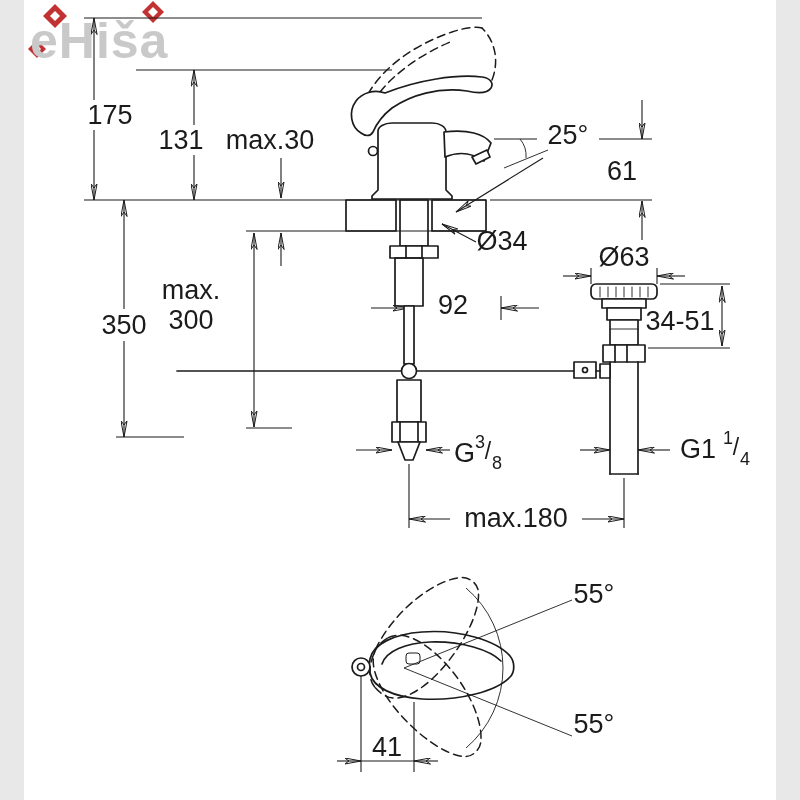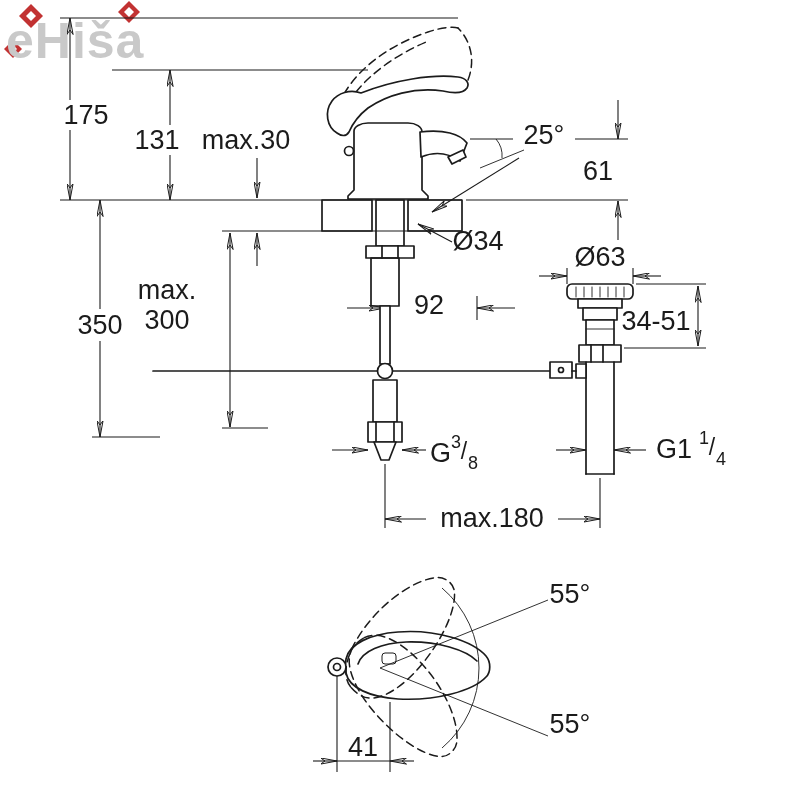--- a/index.html
+++ b/index.html
@@ -2,21 +2,21 @@
 <html style="--line: #1b1b1b; --wmtext: #c9c9c9; --wmaccent: #c23232; --bg: #ffffff;"><head>
 <meta charset="utf-8">
 <style>
   :root{
     --line:#1b1b1b;
     --wmtext:#c9c9c9;
     --wmaccent:#c23232;
     --bg:#ffffff;
   }
   html,body{margin:0;padding:0;background:#e8e8e8;}
-  .stage{width:800px;height:800px;background:var(--bg);position:relative;overflow:hidden;margin:0 auto;}
+  .stage{width:724px;height:800px;background:var(--bg);position:relative;overflow:hidden;margin:0 auto;padding-left:28px;}
   svg{position:absolute;left:0;top:0;}
   svg line,svg path,svg rect,svg circle,svg use{stroke:var(--line);fill:none;}
   .obj{stroke-width:1.7;stroke-linejoin:round;stroke-linecap:round;}
   .dim{stroke-width:1.1;}
   .thin{stroke-width:0.9;}
   .dash{stroke-dasharray:8 5;stroke-width:1.5;}
   .wfill{fill:#fff;}
   .mask{fill:#fff;stroke:none;}
   text{font-family:"Liberation Sans","DejaVu Sans",sans-serif;fill:var(--line);stroke:none;}
   .dimlab{font-size:27px;}

